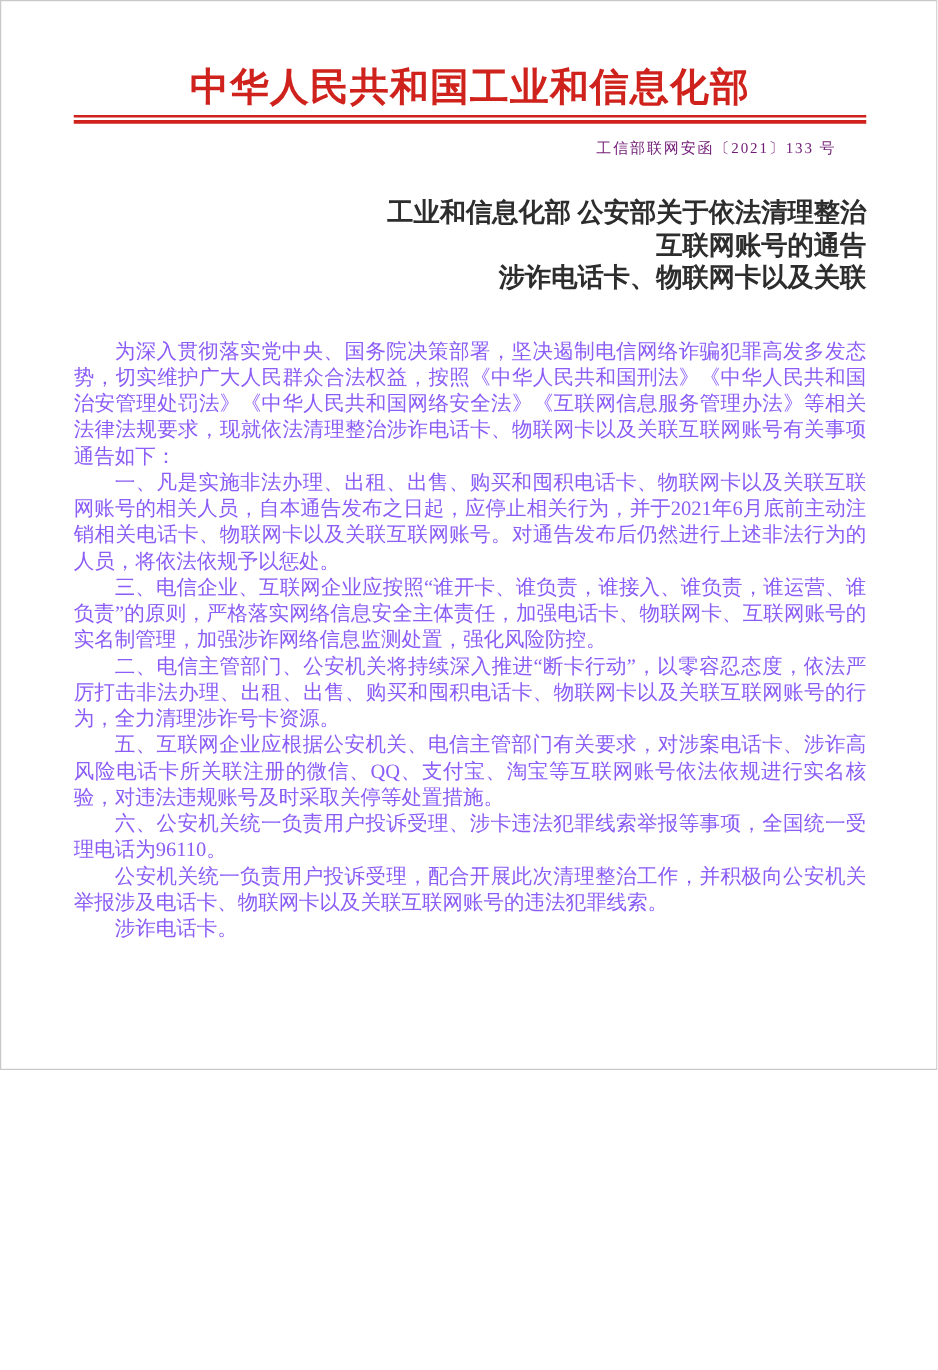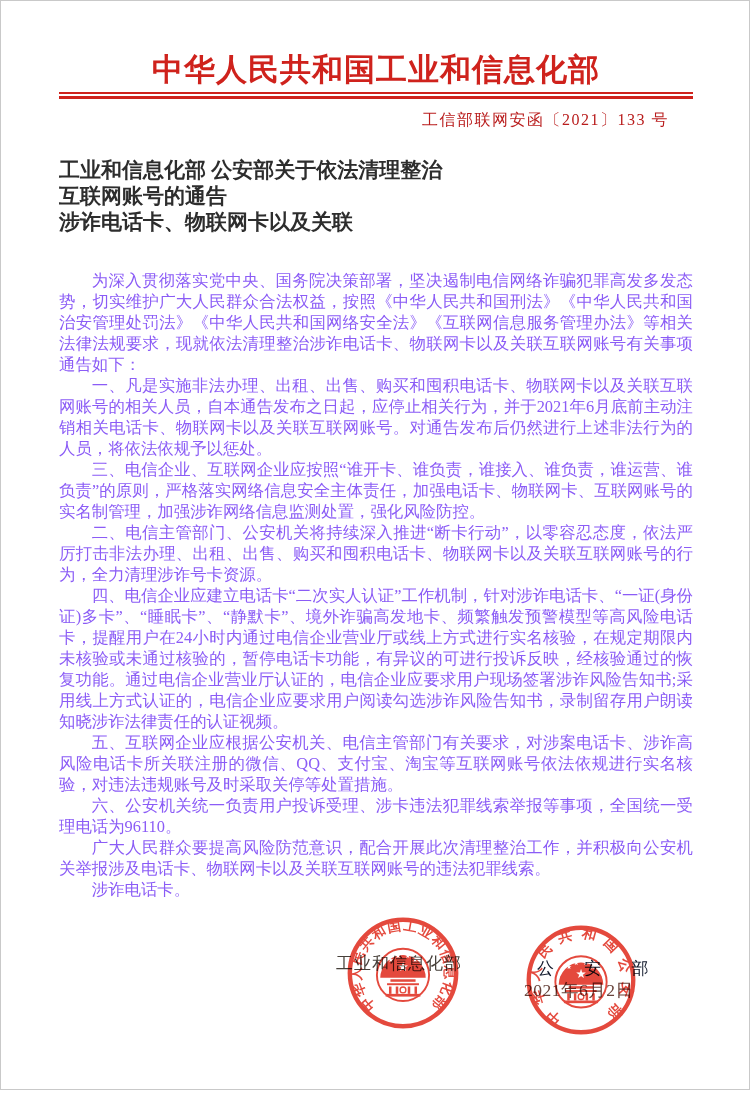--- a/index.html
+++ b/index.html
@@ -1,20 +1,20 @@
 <!DOCTYPE html>
 <html><head>
 <meta charset="utf-8">
 <style>
   * { margin: 0; padding: 0; box-sizing: border-box; }
   html, body { background: #ffffff; }
   .page {
     position: relative;
     width: 750px;
-    height: 1090px;
+    height: 856px;
     background: #ffffff;
     border: 1px solid #c9c9c9;
     overflow: hidden;
     font-family: "Liberation Serif", "DejaVu Serif", serif;
   }
   .masthead {
     position: absolute;
     top: 48px; left: 58px; width: 634px;
     text-align: center;
     color: #cf221c;
@@ -23,29 +23,29 @@
     letter-spacing: 1px;
     white-space: nowrap;
   }
   .double-rule { position: absolute; top: 91px; left: 58px; width: 634px; }
   .double-rule .thin  { height: 2px; background: #cf221c; }
   .double-rule .gap   { height: 2px; background: transparent; }
   .double-rule .thick { height: 3px; background: #cf221c; }
   .doc-number {
     position: absolute;
     top: 109px; right: 80px;
-    color: #b91c1c;
-    font-size: 16px;
+    color: #701a75;
+    font-size: 12px;
     letter-spacing: 1.5px;
     white-space: nowrap;
   }
   .notice-title {
     position: absolute;
     top: 156px; left: 58px; width: 634px;
-    text-align: left;
+    text-align: right;
     color: #2d2d2d;
     font-size: 21px;
     font-weight: bold;
     line-height: 26px;
   }
   .body-text {
     position: absolute;
     top: 269px; left: 58px; width: 634px;
     color: #8b5cf6;
     font-size: 16.4px;
@@ -93,24 +93,23 @@
     <div>工业和信息化部 公安部关于依法清理整治</div>
     <div>互联网账号的通告</div>
     <div>涉诈电话卡、物联网卡以及关联</div>
   </div>
 
   <div class="body-text">
     <p>为深入贯彻落实党中央、国务院决策部署，坚决遏制电信网络诈骗犯罪高发多发态势，切实维护广大人民群众合法权益，按照《中华人民共和国刑法》《中华人民共和国治安管理处罚法》《中华人民共和国网络安全法》《互联网信息服务管理办法》等相关法律法规要求，现就依法清理整治涉诈电话卡、物联网卡以及关联互联网账号有关事项通告如下：</p>
     <p>一、凡是实施非法办理、出租、出售、购买和囤积电话卡、物联网卡以及关联互联网账号的相关人员，自本通告发布之日起，应停止相关行为，并于2021年6月底前主动注销相关电话卡、物联网卡以及关联互联网账号。对通告发布后仍然进行上述非法行为的人员，将依法依规予以惩处。</p>
     <p>三、电信企业、互联网企业应按照“谁开卡、谁负责，谁接入、谁负责，谁运营、谁负责”的原则，严格落实网络信息安全主体责任，加强电话卡、物联网卡、互联网账号的实名制管理，加强涉诈网络信息监测处置，强化风险防控。</p>
     <p>二、电信主管部门、公安机关将持续深入推进“断卡行动”，以零容忍态度，依法严厉打击非法办理、出租、出售、购买和囤积电话卡、物联网卡以及关联互联网账号的行为，全力清理涉诈号卡资源。</p>
-    <p>四、电信企业应建立电话卡“二次实人认证”工作机制，针对涉诈电话卡、“一证(身份证)多卡”、“睡眠卡”、“静默卡”、境外诈骗高发地卡、频繁触发预警模型等高风险电话卡，提醒用户在24小时内通过电信企业营业厅或线上方式进行实名核验，在规定期限内未核验或未通过核验的，暂停电话卡功能，有异议的可进行投诉反映，经核验通过的恢复功能。通过电信企业营业厅认证的，电信企业应要求用户现场签署涉诈风险告知书;采用线上方式认证的，电信企业应要求用户阅读勾选涉诈风险告知书，录制留存用户朗读知晓涉诈法律责任的认证视频。</p>
     <p>五、互联网企业应根据公安机关、电信主管部门有关要求，对涉案电话卡、涉诈高风险电话卡所关联注册的微信、QQ、支付宝、淘宝等互联网账号依法依规进行实名核验，对违法违规账号及时采取关停等处置措施。</p>
     <p>六、公安机关统一负责用户投诉受理、涉卡违法犯罪线索举报等事项，全国统一受理电话为96110。</p>
-    <p>广大人民群众要提高风险防范意识，配合开展此次清理整治工作，并积极向公安机关举报涉及电话卡、物联网卡以及关联互联网账号的违法犯罪线索。</p>
+    <p>公安机关统一负责用户投诉受理，配合开展此次清理整治工作，并积极向公安机关举报涉及电话卡、物联网卡以及关联互联网账号的违法犯罪线索。</p>
     <p>涉诈电话卡。</p>
   </div>
 
   <div class="seal-zone">
 
     <div class="signature sig-left">工业和信息化部</div>
     <div class="signature sig-right">公 安 部</div>
     <div class="signature sig-date">2021年6月2日</div>
 
     <svg class="seal seal-left" viewBox="0 0 120 120">

